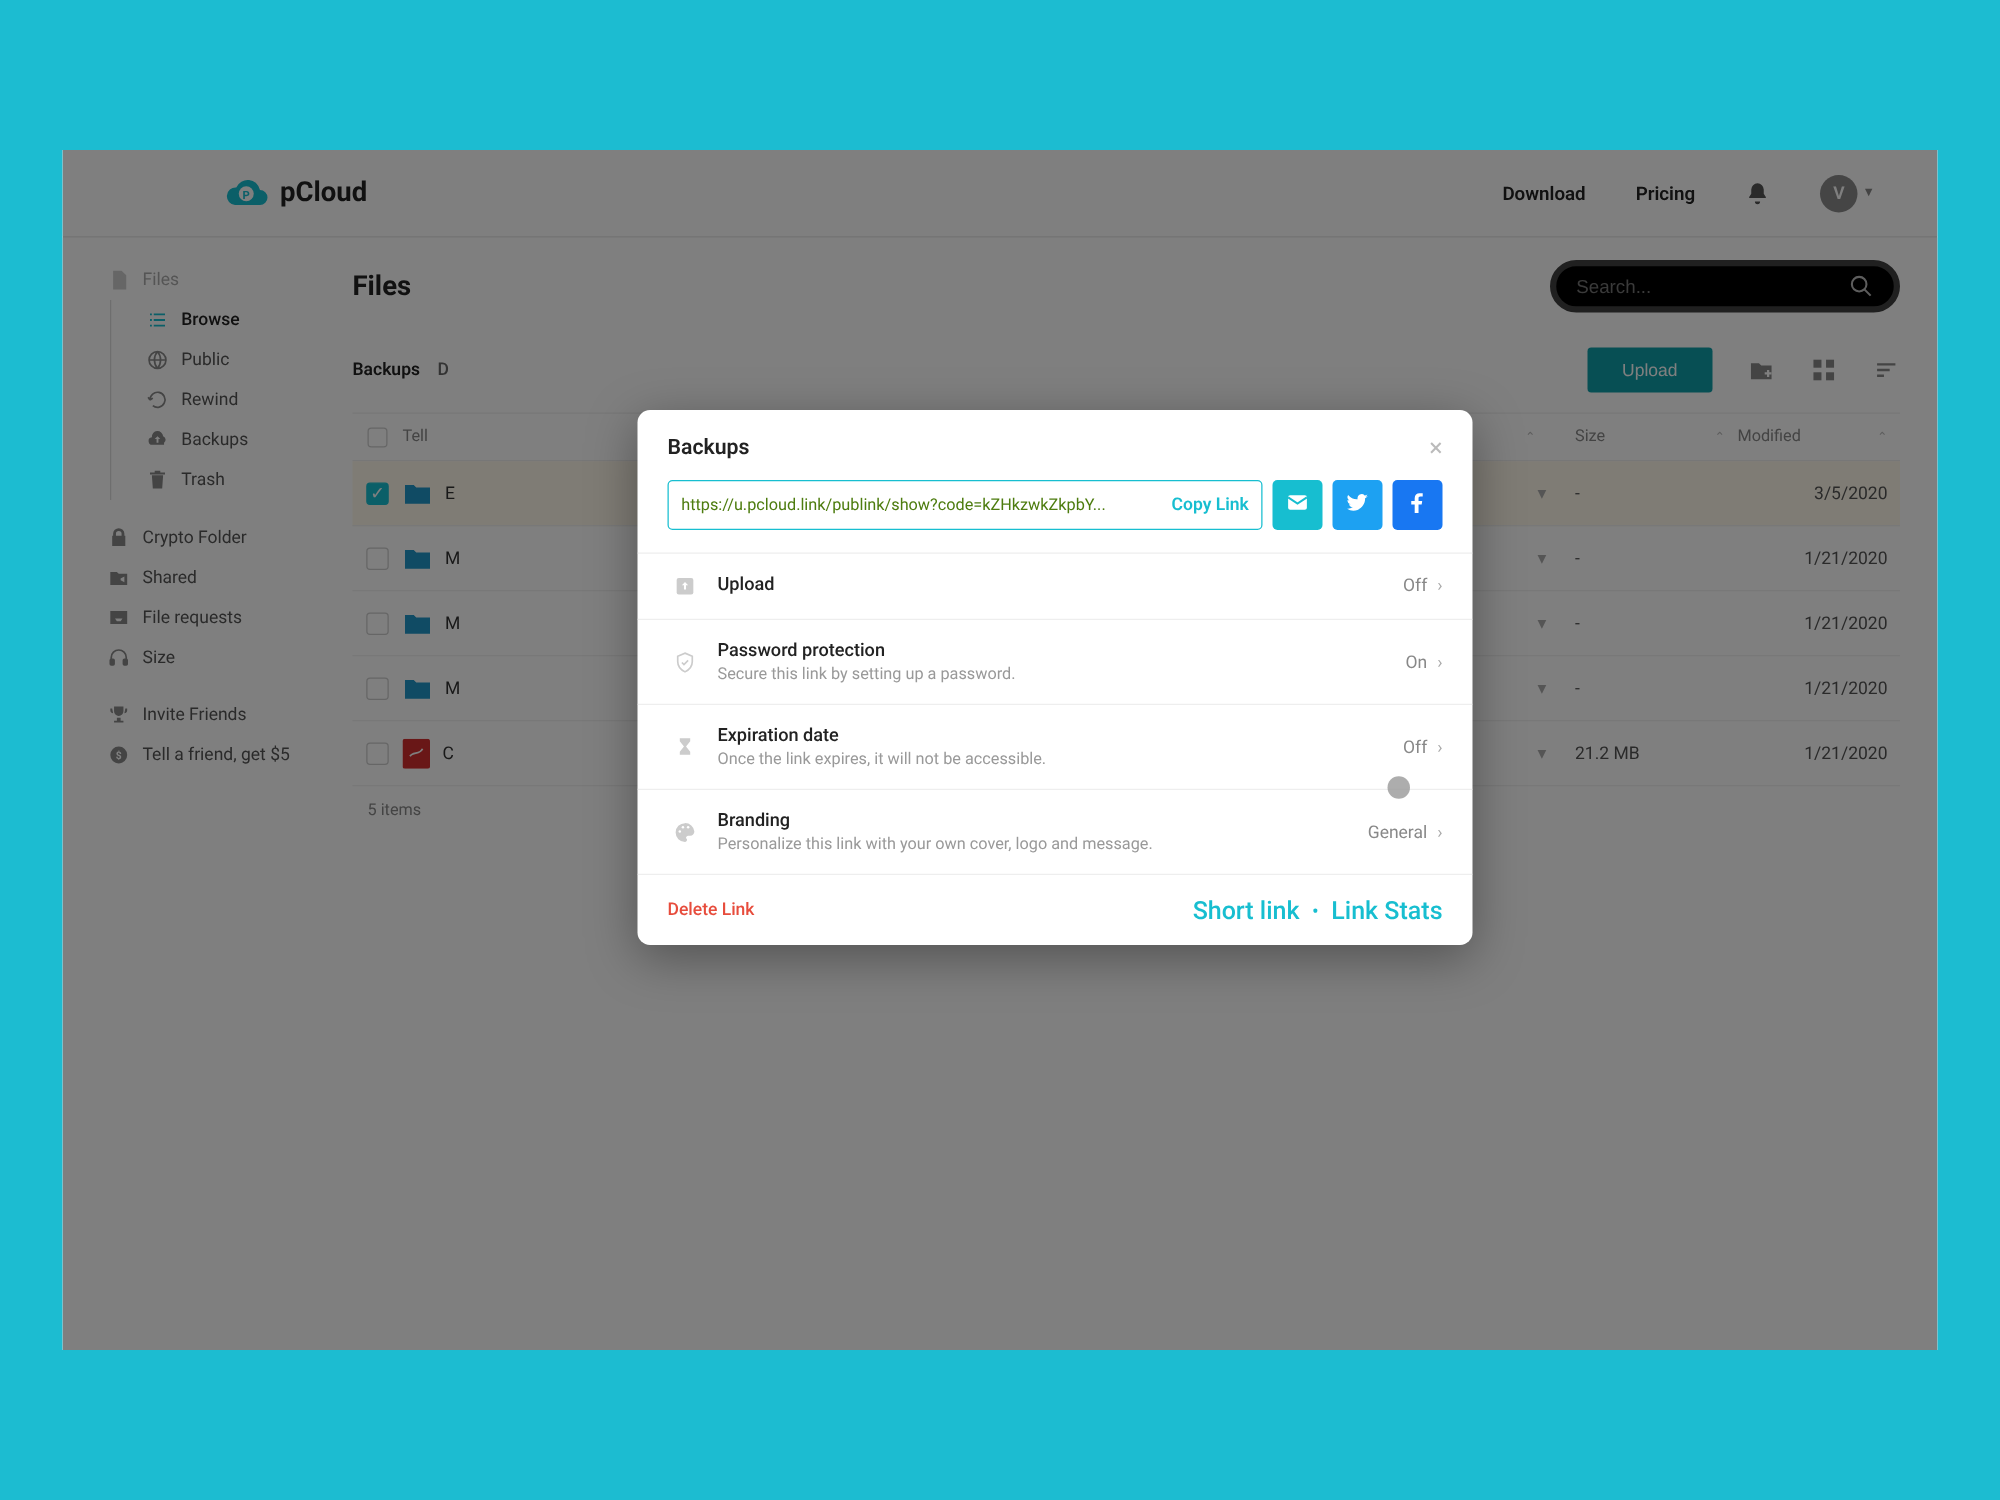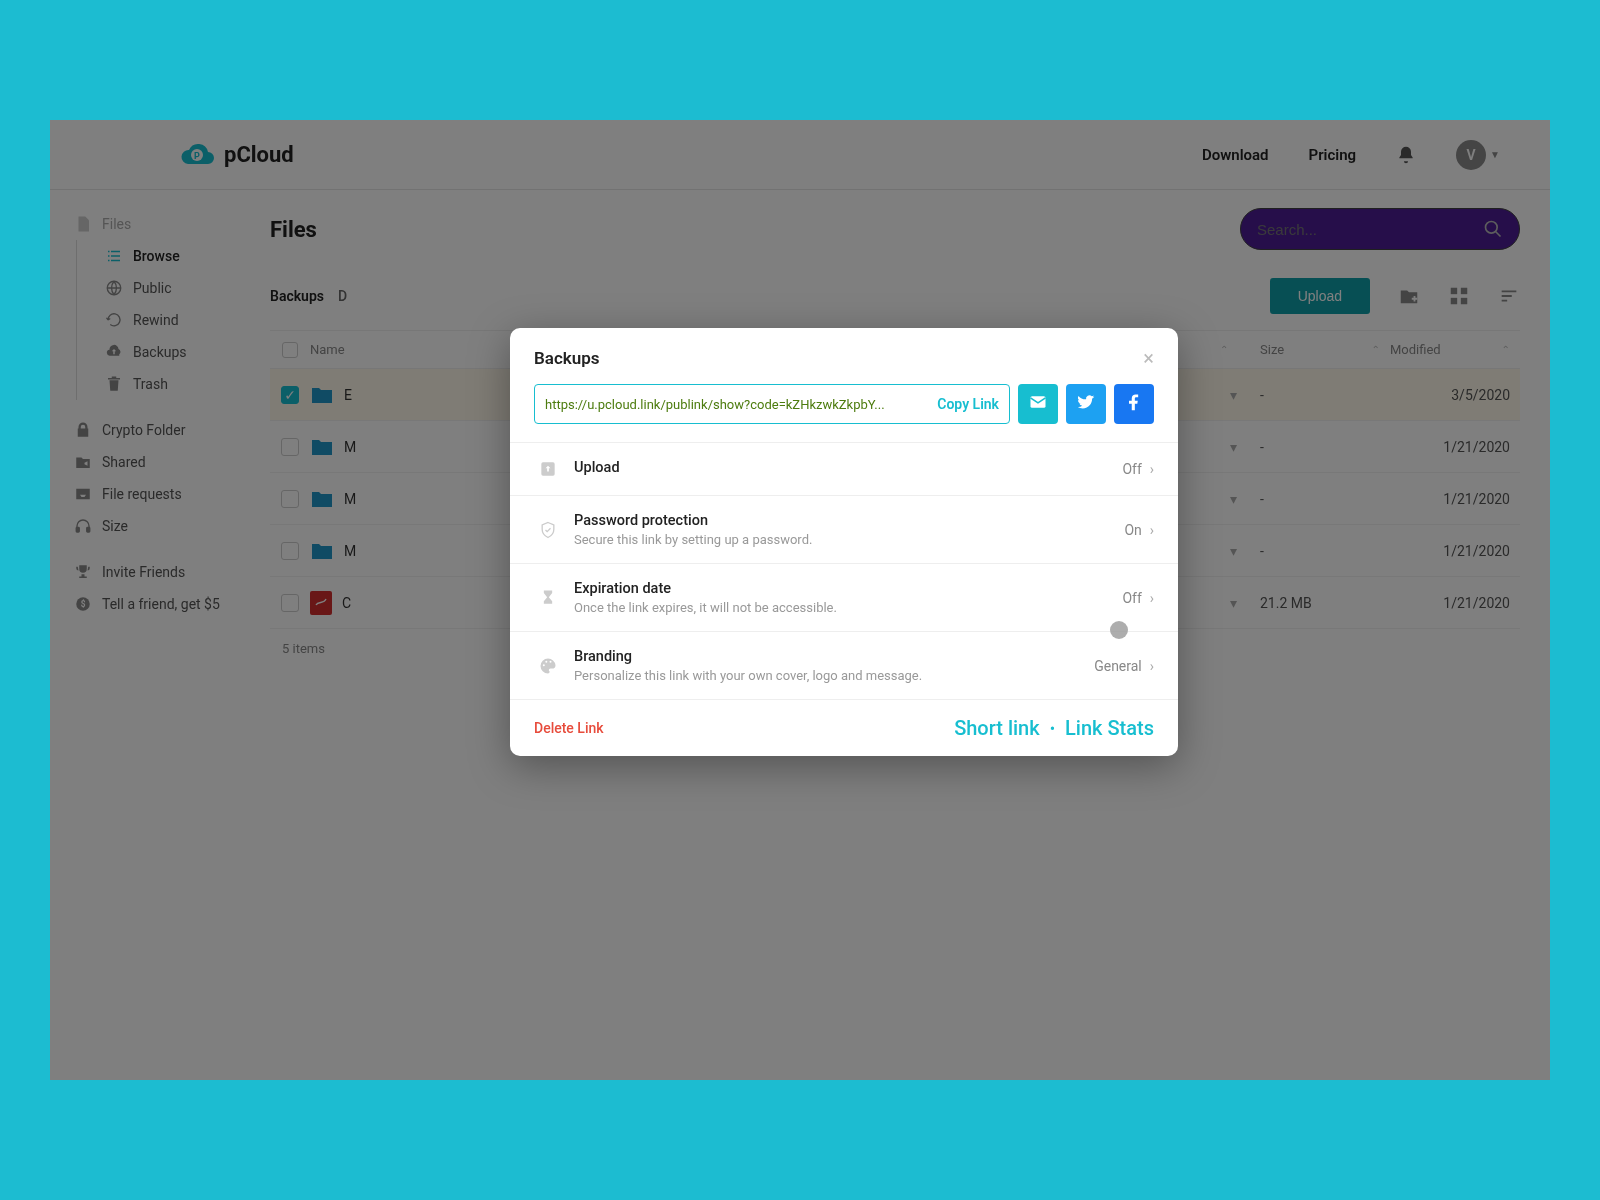--- a/index.html
+++ b/index.html
@@ -30,21 +30,21 @@
 .logo-cloud { width: 36px; height: 26px; position: relative; }
 .logo-cloud svg { width: 36px; height: 26px; }
 .logo-text { font-size: 22px; font-weight: 700; color: #222; }
 .header-spacer { flex: 1; }
 .header-link { font-size: 15px; font-weight: 600; color: #222; margin-right: 40px; cursor: pointer; }
 .bell-icon { width: 20px; height: 20px; margin-right: 40px; cursor: pointer; }
 .avatar { width: 30px; height: 30px; border-radius: 50%; background: #8a8a8a; color: #fff; display: flex; align-items: center; justify-content: center; font-size: 14px; font-weight: 600; margin-right: 4px; cursor: pointer; }
 .avatar-caret { color: #888; font-size: 10px; margin-right: 30px; cursor: pointer; }
 
 
-.main { display: flex; height: calc(100% - 70px); }
+.main { display: flex; height: calc(100% - 70px); margin-left: 12px; }
 
 
 .sidebar {
   width: 210px;
   padding: 18px 0 0 16px;
   font-size: 14px;
 }
 .sb-item { display: flex; align-items: center; gap: 10px; padding: 7px 8px; color: #555; cursor: pointer; }
 .sb-item.files { color: #aaa; }
 .sb-sub { padding-left: 20px; border-left: 1px solid #ddd; margin-left: 10px; }
@@ -52,21 +52,21 @@
 .sb-sub .sb-item.active { color: #222; font-weight: 500; align-items: center; }
 .sb-sep { height: 14px; }
 .sb-icon { width: 18px; height: 18px; display: inline-flex; align-items: center; justify-content: center; color: #888; }
 .sb-icon svg { width: 18px; height: 18px; }
 
 
 .content { flex: 1; padding: 18px 30px 0 10px; position: relative; }
 .content-top { display: flex; align-items: center; }
 .page-title { font-size: 22px; font-weight: 700; color: #222; }
 .content-top-spacer { flex: 1; }
-.search-box { width: 280px; height: 42px; border: 1px solid #404040; border-radius: 21px; display: flex; align-items: center; padding: 0 16px; background: #4c1d95; }
+.search-box { width: 280px; height: 42px; border: 5px solid #404040; border-radius: 21px; display: flex; align-items: center; padding: 0 16px; background: #000000; }
 .search-box input { flex: 1; border: none; outline: none; font-size: 15px; color: #888; background: transparent; }
 .search-box .mag { width: 20px; height: 20px; color: #bbb; }
 
 .breadcrumb-row { display: flex; align-items: center; margin-top: 28px; }
 .crumb { font-size: 14px; font-weight: 600; color: #222; margin-right: 14px; }
 .crumb.dim { color: #666; font-weight: 500; }
 .crumb-spacer { flex: 1; }
 .upload-btn { background: #0f9fa8; color: #fff; border: none; padding: 10px 28px; border-radius: 3px; font-size: 14px; font-weight: 500; cursor: pointer; }
 .toolbar-icon { width: 22px; height: 22px; margin-left: 28px; color: #888; cursor: pointer; }
 
@@ -306,21 +306,21 @@
               <path d="M4 6h16v2H4zM4 11h11v2H4zM4 16h6v2H4z"></path>
             </svg></span>
       </div>
 
       <div class="table">
         <div class="thead">
           <div class="th-check">
               <span class="chk-box" style="width:16px;height:16px;border:1.5px solid #ccc;border-radius:3px"></span>
             </div>
           <div class="th-name">
-              <span>Name</span>
+              <span>Tell</span>
             </div>
           <div class="th-col" style="width:40px">
               <span class="th-car">⌃</span>
             </div>
           <div class="th-col">
               <span>Size</span>
               <span class="th-car">⌃</span>
             </div>
           <div class="th-col">
               <span>Modified</span>

